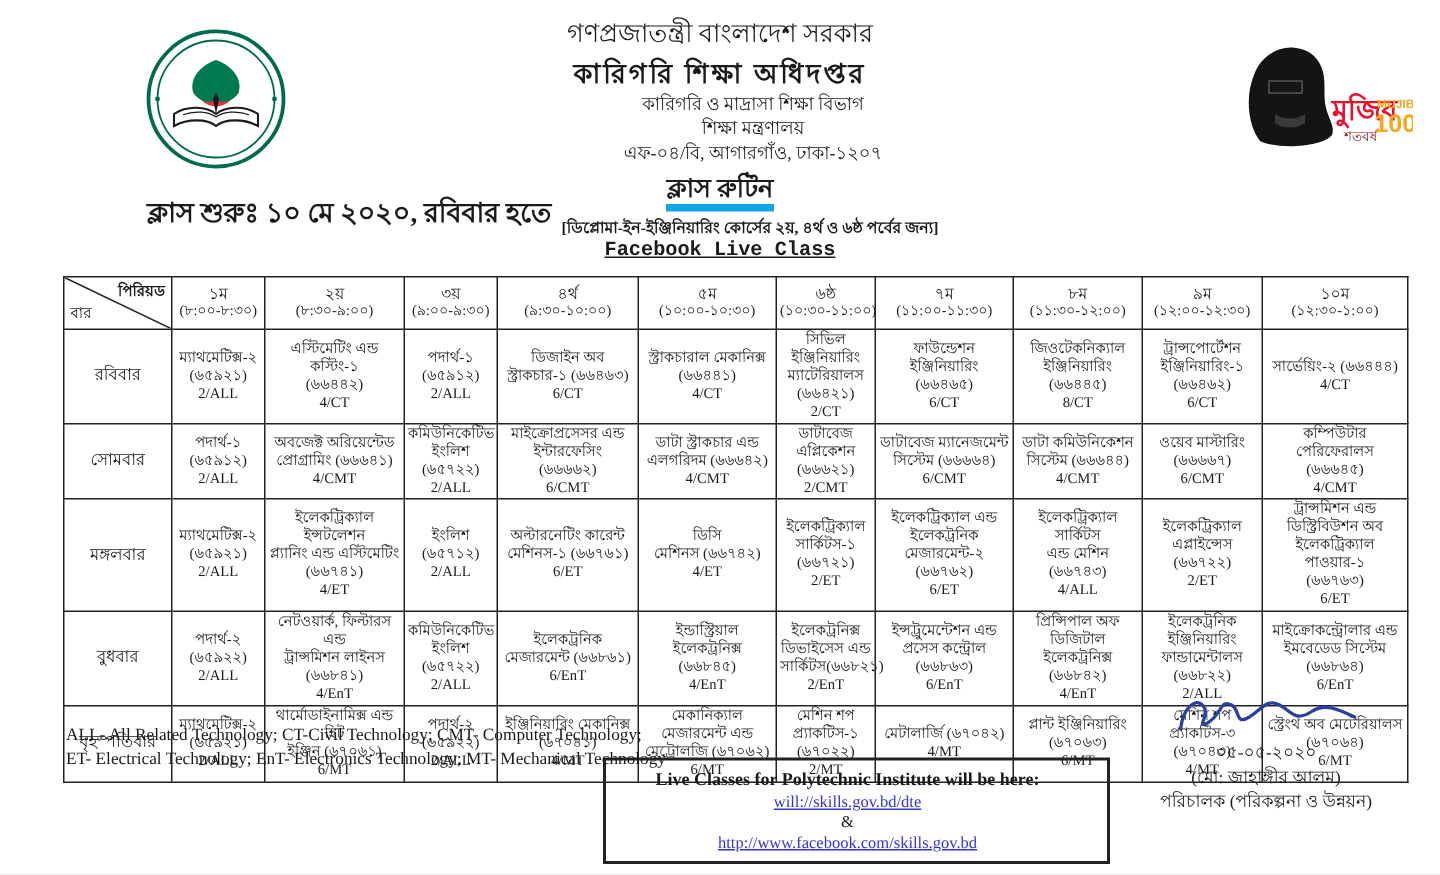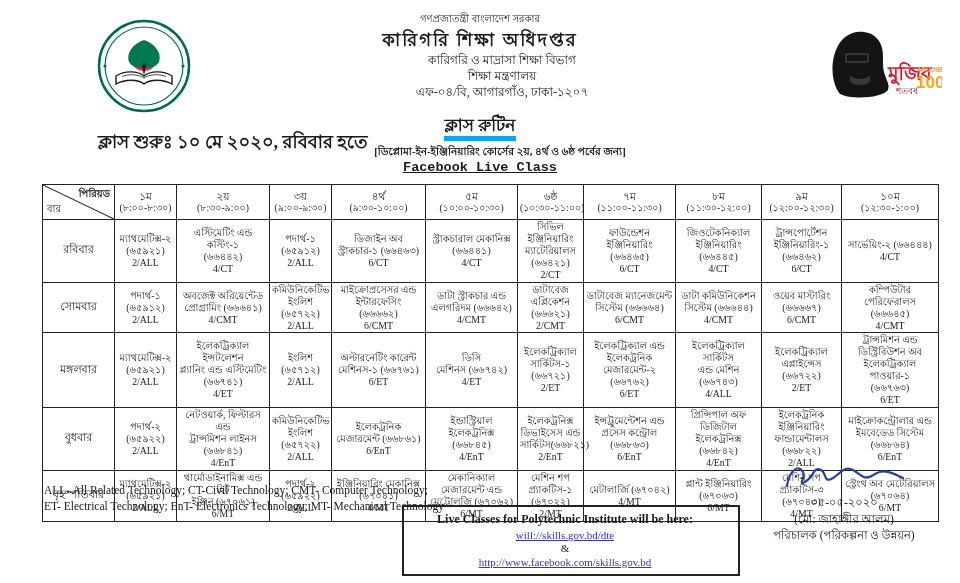--- a/index.html
+++ b/index.html
@@ -2,21 +2,21 @@
 <html><head>
 <meta charset="utf-8">
 <style>
   html,body{margin:0;padding:0;background:#e8e8e8;}
   .page{
     position:relative;width:960px;height:583px;background:#ffffff;
     font-family:"Liberation Serif","DejaVu Serif",serif;color:#1a1a1a;overflow:hidden;
   }
   
   .gov-block{position:absolute;top:12px;left:0;width:100%;text-align:center;line-height:1.35;}
-  .gov-line1{font-size:10px;}
+  .gov-line1{font-size:17px;}
   .org-name{font-size:18px;font-weight:bold;letter-spacing:2px;margin-top:2px;}
   .gov-small{font-size:12px;padding-left:44px;}
   .logo-left{position:absolute;top:18px;left:92px;}
   .logo-right{position:absolute;top:24px;right:18px;}
   
   .routine-title{position:absolute;top:112px;left:0;width:100%;text-align:center;
     font-size:17px;font-weight:bold;}
   .routine-title span{border-bottom:5px solid #0ea5e9;padding-bottom:1px;}
   .start-note{position:absolute;top:128px;left:98px;font-size:18px;font-weight:bold;}
   .course-note{position:absolute;top:144px;left:330px;width:340px;text-align:center;
@@ -173,21 +173,21 @@
 4/CT</td>
           <td class="subj">সিভিল ইঞ্জিনিয়ারিং
 ম্যাটেরিয়ালস
 (৬৬৪২১)
 2/CT</td>
           <td class="subj">ফাউন্ডেশন ইঞ্জিনিয়ারিং
 (৬৬৪৬৫)
 6/CT</td>
           <td class="subj">জিওটেকনিক্যাল
 ইঞ্জিনিয়ারিং (৬৬৪৪৫)
-4/CT</td>
+8/CT</td>
           <td class="subj">ট্রান্সপোর্টেশন
 ইঞ্জিনিয়ারিং-১
 (৬৬৪৬২)
 6/CT</td>
           <td class="subj">সার্ভেয়িং-২ (৬৬৪৪৪)
 4/CT</td>
         </tr>
         <tr class="day-row">
           <td class="day-cell">সোমবার</td>
           <td class="subj">পদার্থ-১

